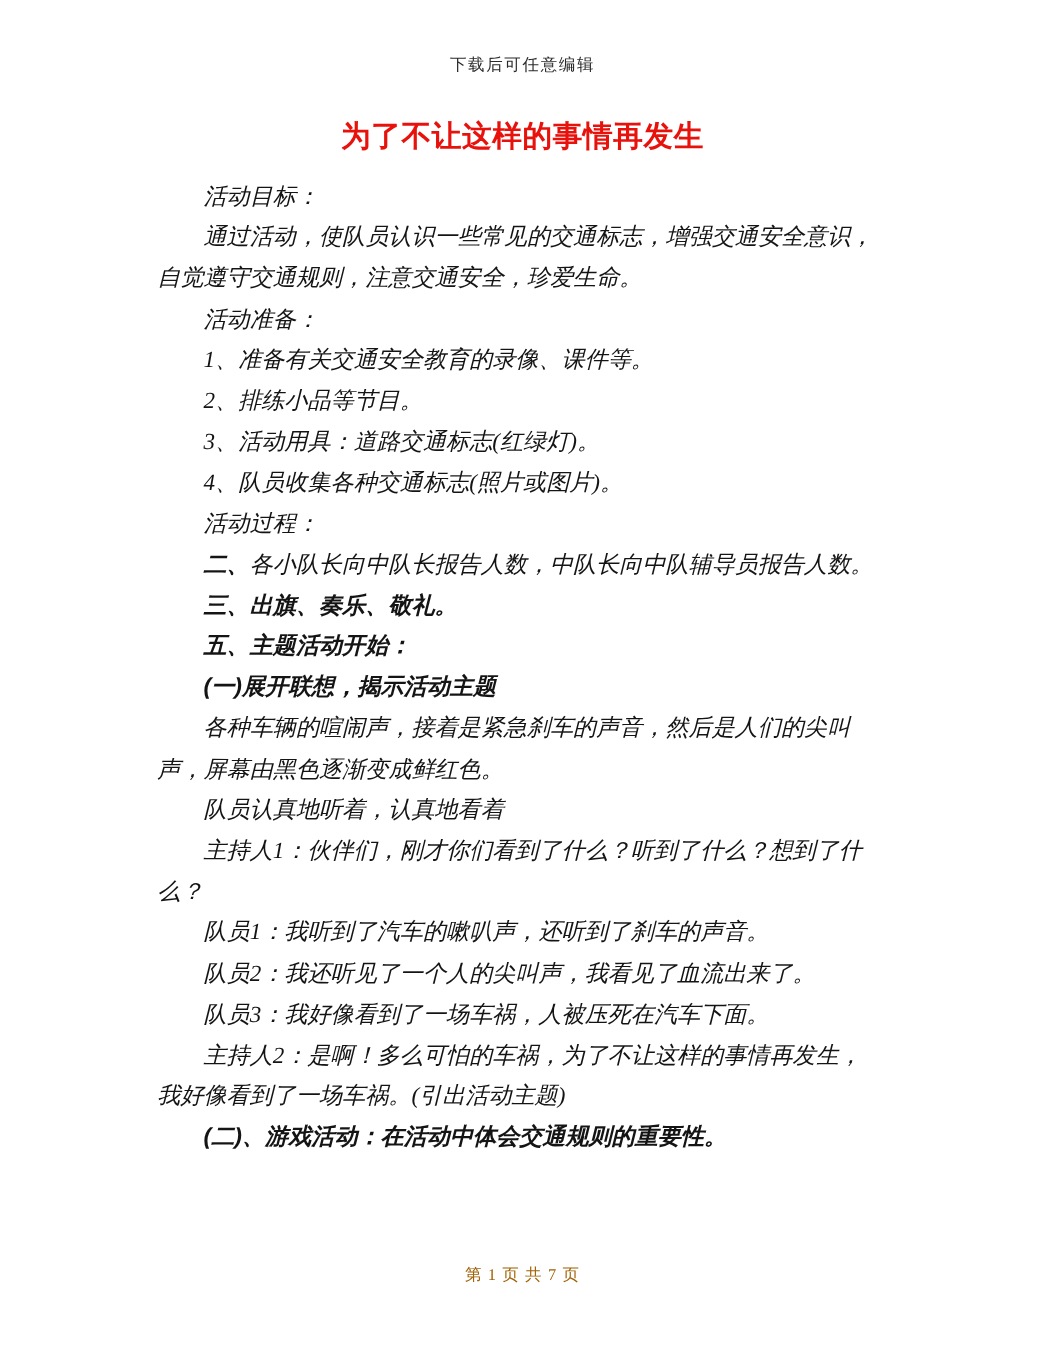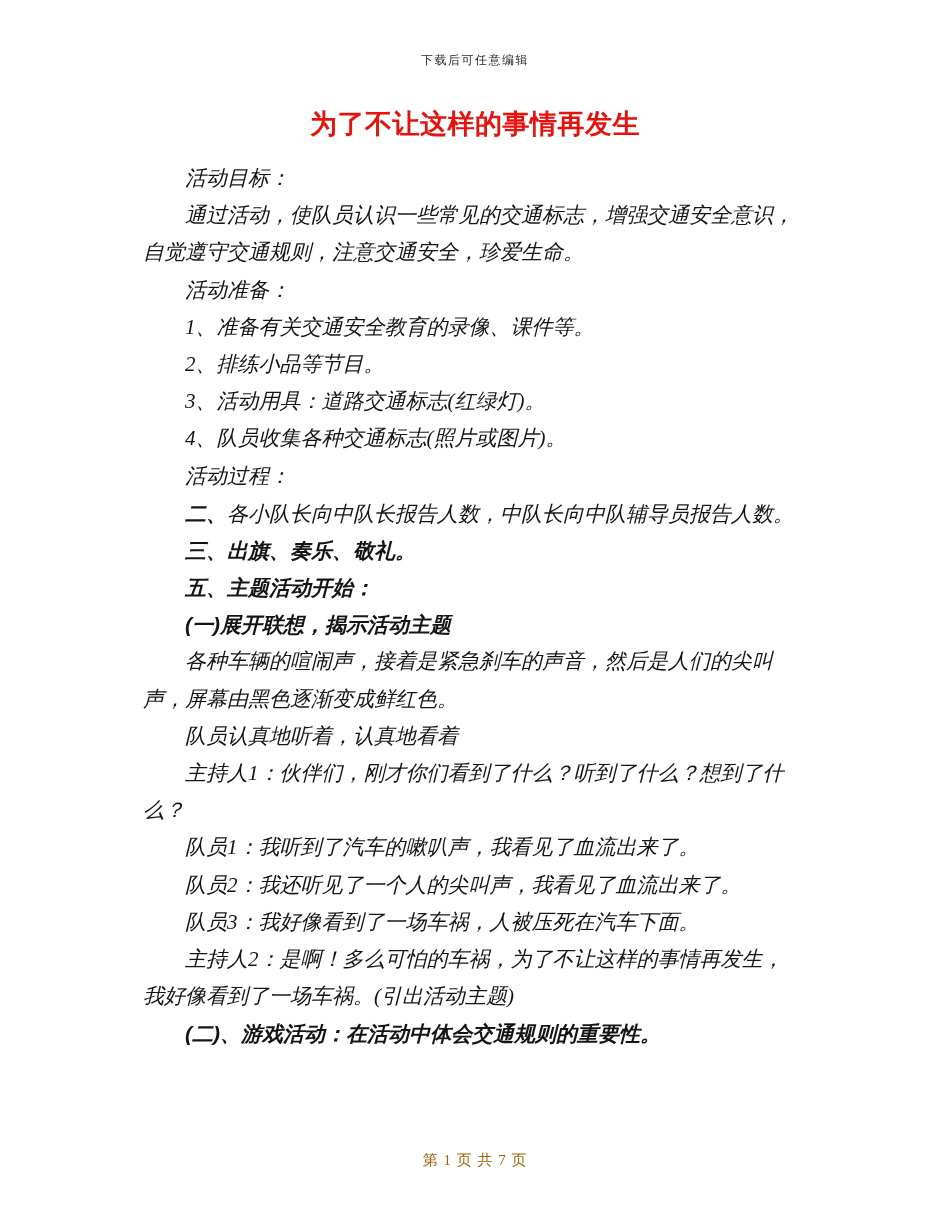--- a/index.html
+++ b/index.html
@@ -19,21 +19,21 @@
     position: absolute;
     inset: 0;
     background: #ffffff;
   }
   .header-note {
     position: absolute;
     top: 51px;
     left: 0;
     right: 0;
     text-align: center;
-    font-size: 12px;
+    font-size: 15px;
     line-height: 18px;
     letter-spacing: 1.5px;
     color: #2a2a2a;
   }
   .doc-title {
     position: absolute;
     top: 106px;
     left: 0;
     right: 0;
     text-align: center;
@@ -96,21 +96,21 @@
       <div class="line indent">活动过程：</div>
       <div class="line indent"><span class="bold">二、</span>各小队长向中队长报告人数，中队长向中队辅导员报告人数。</div>
       <div class="line indent bold">三、出旗、奏乐、敬礼。</div>
       <div class="line indent bold">五、主题活动开始：</div>
       <div class="line indent bold">(一)展开联想，揭示活动主题</div>
       <div class="line indent">各种车辆的喧闹声，接着是紧急刹车的声音，然后是人们的尖叫</div>
       <div class="line">声，屏幕由黑色逐渐变成鲜红色。</div>
       <div class="line indent">队员认真地听着，认真地看着</div>
       <div class="line indent">主持人1：伙伴们，刚才你们看到了什么？听到了什么？想到了什</div>
       <div class="line">么？</div>
-      <div class="line indent">队员1：我听到了汽车的嗽叭声，我看见了血流出来了。</div>
+      <div class="line indent">队员1：我听到了汽车的嗽叭声，还听到了刹车的声音。</div>
       <div class="line indent">队员2：我还听见了一个人的尖叫声，我看见了血流出来了。</div>
       <div class="line indent">队员3：我好像看到了一场车祸，人被压死在汽车下面。</div>
       <div class="line indent">主持人2：是啊！多么可怕的车祸，为了不让这样的事情再发生，</div>
       <div class="line">我好像看到了一场车祸。(引出活动主题)</div>
       <div class="line indent bold">(二)、游戏活动：在活动中体会交通规则的重要性。</div>
     </div>
 
   <div class="page-footer">第 1 页 共 7 页</div>
 </div>
 

